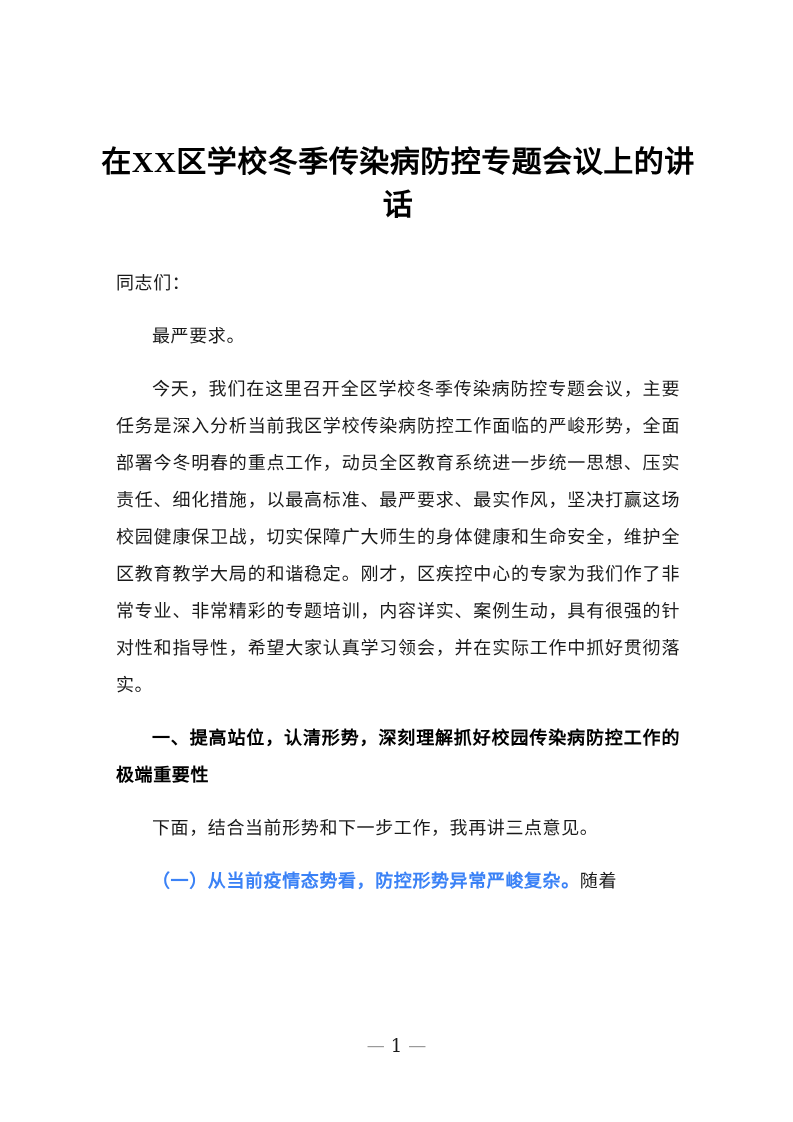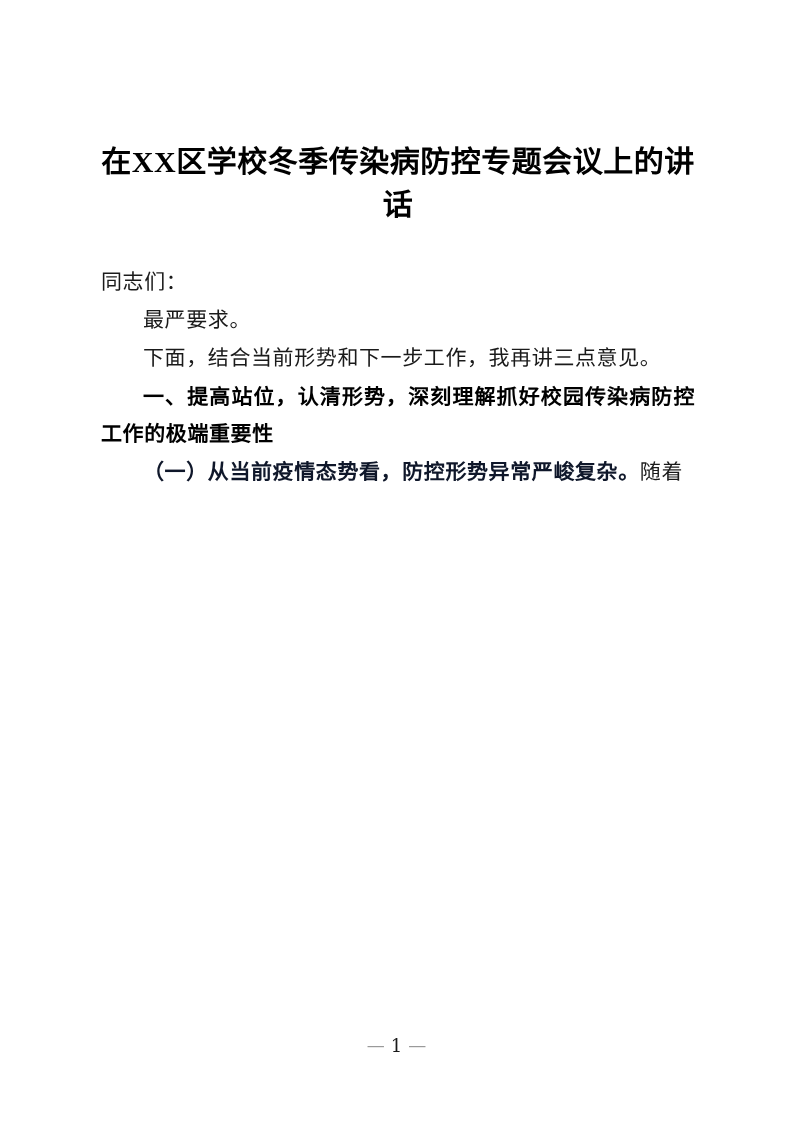--- a/index.html
+++ b/index.html
@@ -42,24 +42,24 @@
     font-family: "Liberation Serif", "DejaVu Serif", serif;
     font-weight: bold;
     font-size: 30px;
     line-height: 43px;
     letter-spacing: 0.5px;
     color: #000000;
   }
 
   
   .para {
-    margin: 1px;
+    margin: 16px;
     padding: 0;
     font-family: "DejaVu Serif", "Liberation Serif", serif;
-    font-size: 21px;
+    font-size: 18px;
     line-height: 37px;
     text-align: justify;
     text-justify: inter-ideograph;
     letter-spacing: 0.6px;
     color: #1a1a1a;
   }
 
   .para.indent {
     text-indent: 2em;
   }
@@ -72,21 +72,21 @@
     margin-top: 38px;
   }
 
   .para.heading {
     font-weight: bold;
     color: #000000;
   }
 
   .run-bold {
     font-weight: bold;
-    color: #0f172a;
+    color: #3b82f6;
   }
 
   
   .page-footer {
     position: absolute;
     left: 0;
     top: 1035px;
     width: 793px;
     text-align: center;
     font-family: "DejaVu Serif", "Liberation Serif", serif;
@@ -112,24 +112,25 @@
   <div class="page-body">
 
     <h1 class="doc-title">
       <span>在XX区学校冬季传染病防控专题会议上</span><span>的讲话</span>
     </h1>
 
     <p class="para flush salutation">同志们：</p>
 
     <p class="para indent">最严要求。</p>
 
+    <p class="para indent">今天，我们在这里召开全区学校冬季传染病防控专题会议，主要任务是深入分析当前我区学校传染病防控工作面临的严峻形势，全面部署今冬明春的重点工作，动员全区教育系统进一步统一思想、压实责任、细化措施，以最高标准、最严要求、最实作风，坚决打赢这场校园健康保卫战，切实保障广大师生的身体健康和生命安全，维护全区教育教学大局的和谐稳定。刚才，区疾控中心的专家为我们作了非常专业、非常精彩的专题培训，内容详实、案例生动，具有很强的针对性和指导性，希望大家认真学习领会，并在实际工作中抓好贯彻落实。</p>
+
+    <p class="para indent heading">一、提高站位，认清形势，深刻理解抓好校园传染病防控工作的极端重要性</p>
 
     <p class="para indent">下面，结合当前形势和下一步工作，我再讲三点意见。</p>
-
-    <p class="para indent heading">一、提高站位，认清形势，深刻理解抓好校园传染病防控工作的极端重要性</p>
 
 
     <p class="para indent"><span class="run-bold">（一）从当前疫情态势看，防控形势异常严峻复杂。</span><span>随着</span></p>
 
   </div>
 
   <div class="page-footer">
     <span class="dash">—</span><span class="num">1</span><span class="dash">—</span>
   </div>
 

